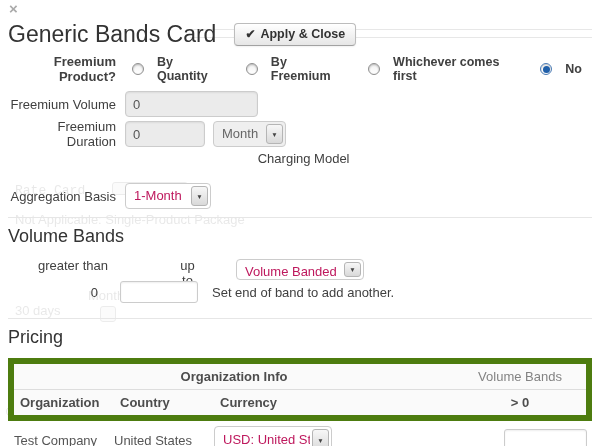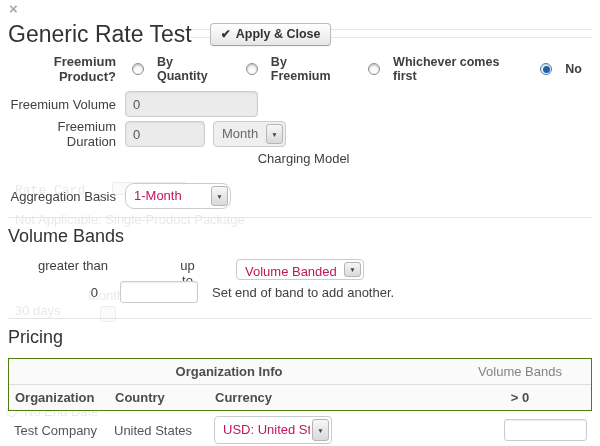--- a/index.html
+++ b/index.html
@@ -69,39 +69,39 @@
     margin: 2px; width: 17px; flex: 0 0 17px;
     border: 1px solid #b5b5b5; border-radius: 3px;
     background: linear-gradient(#f7f7f7, #d9d9d9);
     display: flex; align-items: center; justify-content: center;
     font-size: 6.5px; color: #444;
   }
   .sel.disabled { background: #efefef; cursor: default; }
   .sel.disabled .sel-text { color: #666; }
   .sel.w-month { width: 73px; }
   .sel.w-charging { width: 128px; }
-  .sel.w-agg { width: 106px; border-radius: 9px; }
+  .sel.w-agg { width: 86px; }
   .sel.w-currency { width: 118px; }
 
   
   .divider { border: none; border-top: 1px solid #e6e6e6; margin: 8px 0 0 0; }
   h2 { font-size: 18px; font-weight: 400; color: #333; margin: 7px 0 0 0; line-height: 22px; }
 
   
   .band-head { display: flex; margin-top: 11px; height: 16px; color: #404040; }
   .band-head .gt { width: 110px; text-align: center; padding-left: 20px; }
   .band-head .ut { width: 80px; text-align: center; margin-left: 2px; padding-left: 55px; }
   .band-row { display: flex; align-items: center; margin-top: 6px; height: 24px; }
   .band-row .start { width: 90px; text-align: right; padding-right: 0px; color: #404040; }
   .band-row .inp.w-band { width: 78px; height: 22px; margin-left: 22px; border-radius: 3px; }
   .band-row .hint { margin-left: 14px; color: #404040; }
 
   
   .ptable-head {
-    margin-top: 10px; border: 1px solid #4d7c0f; background: #fafafa;
+    margin-top: 10px; border: 6px solid #4d7c0f; background: #fafafa;
     display: grid; grid-template-columns: 100px 100px 240px 1fr;
   }
   .ptable-head .cell { padding: 5px 6px; font-weight: bold; color: #4d4d4d; font-size: 13px; }
   .ptable-head .row1 { border-bottom: 1px solid #ddd; }
   .ptable-head .span3 { grid-column: 1 / span 3; text-align: center; }
   .ptable-head .vb-head { text-align: center; font-weight: 400; color: #838383; }
   .ptable-head .band-col { text-align: center; }
   .ptable-row { display: grid; grid-template-columns: 100px 100px 240px 1fr; align-items: center; margin-top: 4px; height: 30px; }
   .ptable-row .cell { padding: 0 6px; color: #555; }
   .ptable-row .price-cell { display: flex; justify-content: flex-end; padding-right: 5px; }
@@ -119,21 +119,21 @@
 <div class="ghost" style="left:15px; top:303px; font-size:13px;">30 days</div>
 <div class="ghost-box" style="left:100px; top:306px; width:16px; height:16px;"></div>
 <div class="ghost" style="left:6px; top:406px; width:11px; height:11px; border:1px solid #555; border-radius:50%;"></div>
 <div class="ghost" style="left:24px; top:404px; font-size:13px;">No End Date</div>
 
 <div class="content">
 
   <div class="close-x">×</div>
 
   <div class="title-row">
-    <h1>Generic Rate Test</h1>
+    <h1>Generic Bands Card</h1>
     <button class="btn">
       <span class="check">✔</span>
       <span>Apply &amp; Close</span>
     </button>
   </div>
 
   <div class="radio-row">
     <span class="form-label">Freemium Product?</span>
     <span class="radio-option">
       <span class="radio-circle"></span>

